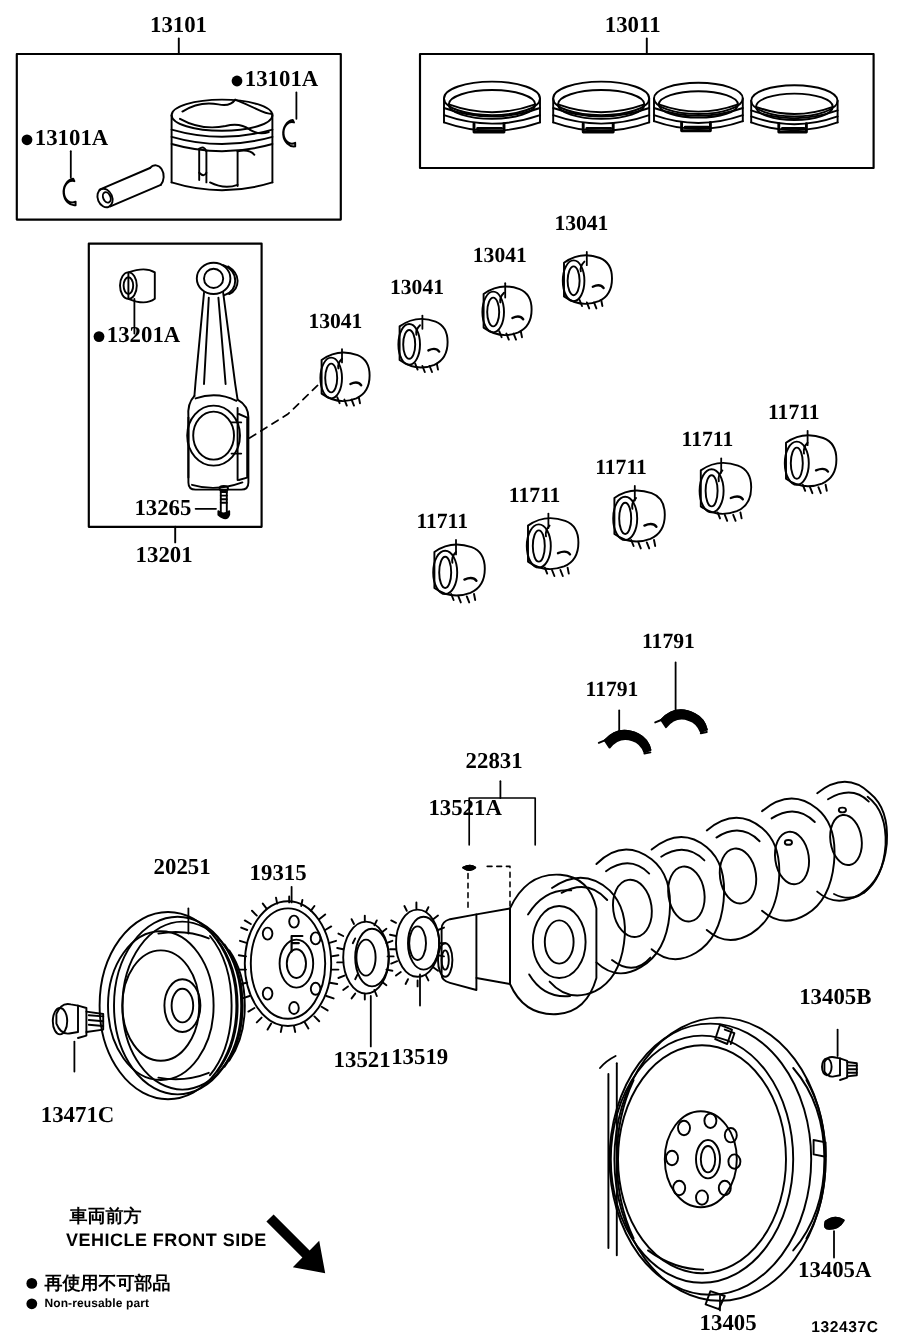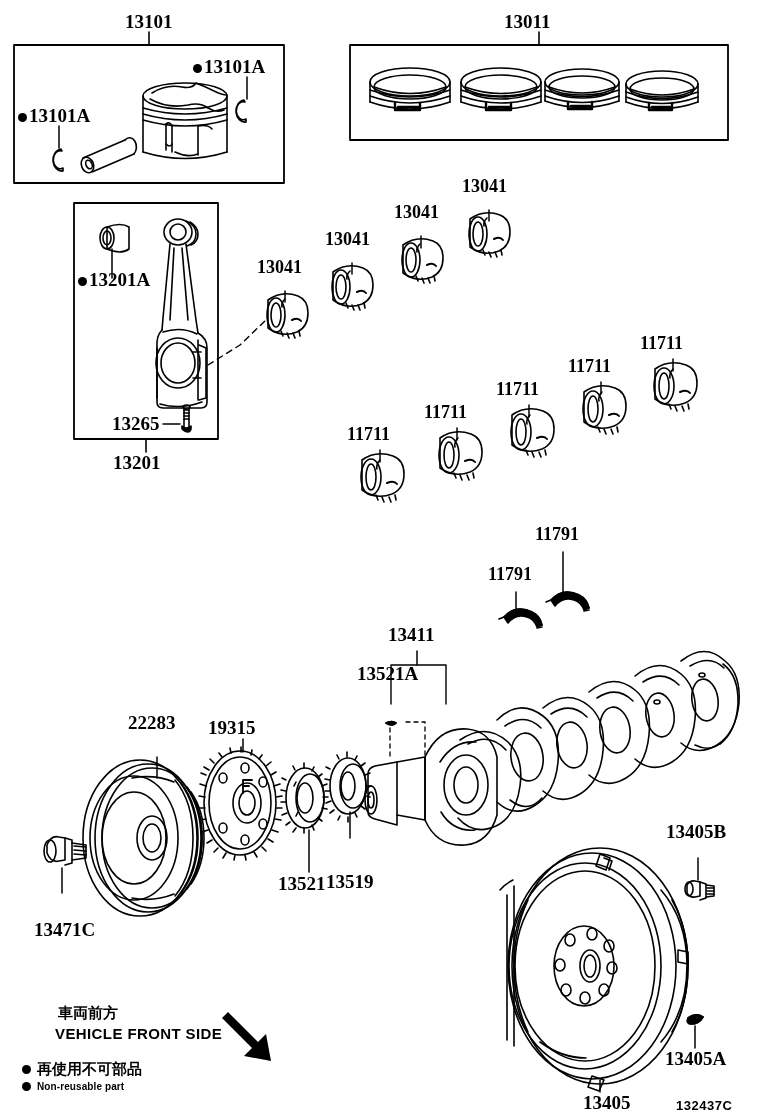--- a/index.html
+++ b/index.html
@@ -474,24 +474,24 @@
 
   <div class="lbl lbl-md" style="left:347px;top:425px;">11711</div>
   <div class="lbl lbl-md" style="left:424px;top:403px;">11711</div>
   <div class="lbl lbl-md" style="left:496px;top:380px;">11711</div>
   <div class="lbl lbl-md" style="left:568px;top:357px;">11711</div>
   <div class="lbl lbl-md" style="left:640px;top:334px;">11711</div>
 
   <div class="lbl lbl-md" style="left:488px;top:565px;">11791</div>
   <div class="lbl lbl-md" style="left:535px;top:525px;">11791</div>
 
-  <div class="lbl lbl-lg" style="left:388px;top:625px;">13411</div>
+  <div class="lbl lbl-lg" style="left:388px;top:625px;">22831</div>
   <div class="lbl lbl-lg" style="left:357px;top:664px;">13521A</div>
 
-  <div class="lbl lbl-lg" style="left:128px;top:713px;">22283</div>
+  <div class="lbl lbl-lg" style="left:128px;top:713px;">20251</div>
   <div class="lbl lbl-lg" style="left:34px;top:920px;">13471C</div>
   <div class="lbl lbl-lg" style="left:208px;top:718px;text-align:right;">19315</div>
   <div class="lbl lbl-lg" style="left:278px;top:874px;">13521</div>
   <div class="lbl lbl-lg" style="left:326px;top:872px;">13519</div>
 
   <div class="lbl lbl-lg" style="left:583px;top:1093px;">13405</div>
   <div class="lbl lbl-lg" style="left:666px;top:822px;">13405B</div>
   <div class="lbl lbl-lg" style="left:665px;top:1049px;">13405A</div>
 
   <div class="lbl lbl-code" style="left:676px;top:1083px;">132437C</div>

